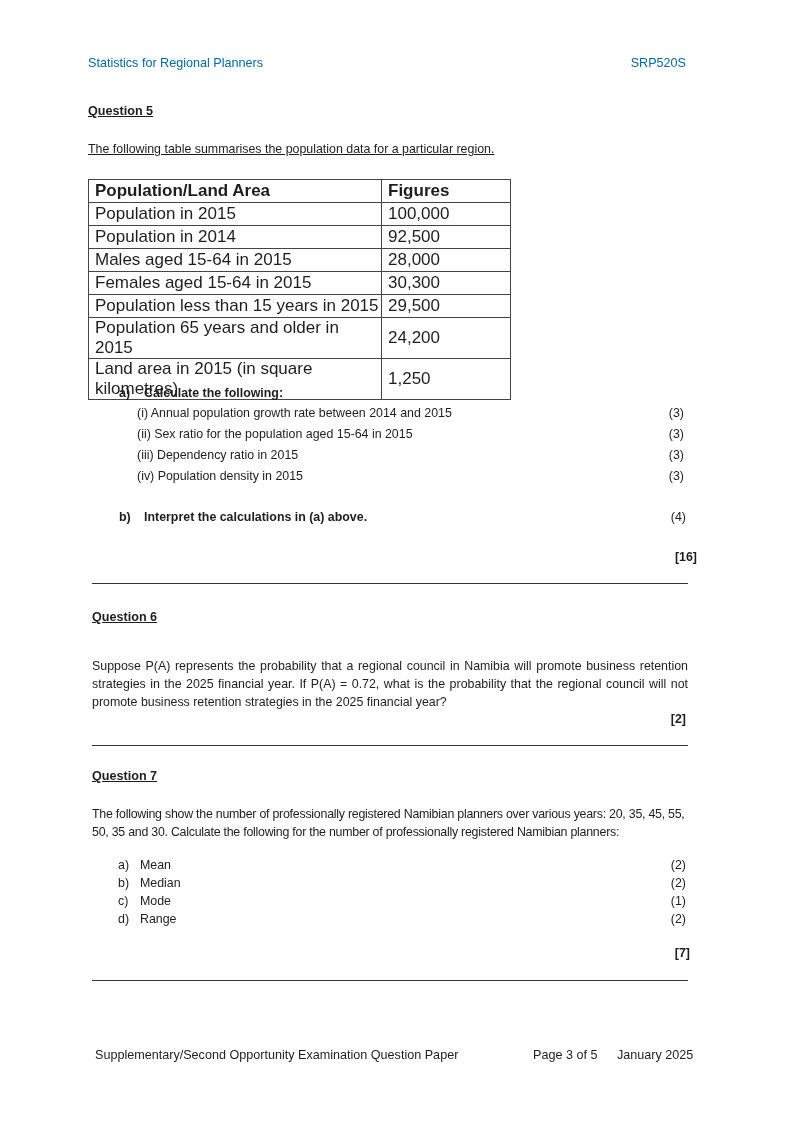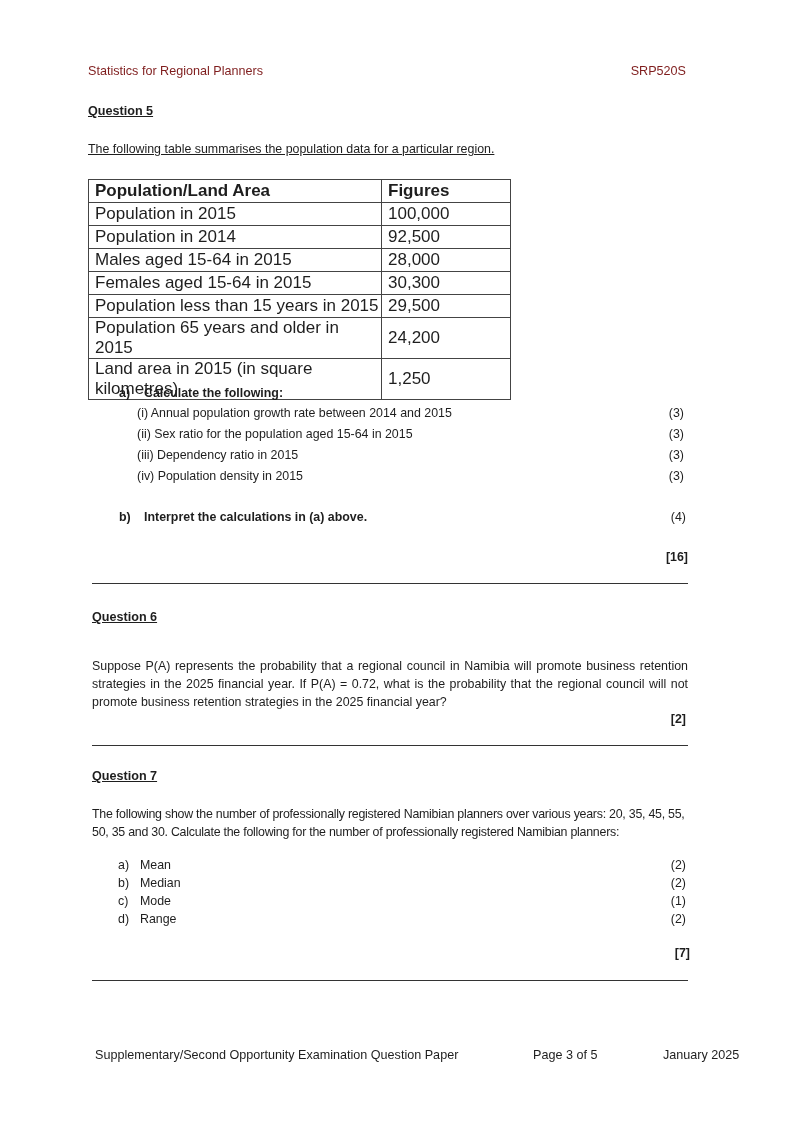--- a/index.html
+++ b/index.html
@@ -1,21 +1,21 @@
 <!DOCTYPE html>
 <html><head>
 <meta charset="utf-8">
 <style>
   html, body { margin: 0; padding: 0; }
   body {
     width: 794px; height: 1123px; background: #ffffff; position: relative; overflow: hidden;
     font-family: "Liberation Sans", sans-serif; color: #1e1e1e; font-size: 12.6px;
   }
   .abs { position: absolute; }
-  .hdr { top: 64px; font-size: 12.6px; color: #7f1d1d; }
+  .hdr { top: 56px; font-size: 12.6px; color: #0369a1; }
   .qtitle { font-weight: bold; text-decoration: underline; font-size: 12.6px; }
   .para { font-size: 12.4px; line-height: 18px; }
   .justify { text-align: justify; }
   table.pop { position: absolute; left: 88px; top: 179px; border-collapse: collapse; font-size: 17px; }
   table.pop td, table.pop th { border: 1px solid #444; padding: 0 0 0 6px; height: 22px; text-align: left; }
   table.pop th { font-weight: bold; }
   table.pop .c1 { width: 286px; }
   table.pop .c2 { width: 122px; }
   .mark { position: absolute; right: 110px; font-size: 12.4px; }
   .rule { position: absolute; left: 92px; width: 596px; height: 0; border-top: 1px solid #333; }
@@ -80,21 +80,21 @@
 <div class="sub" style="left:137px; top:448px;">(iii) Dependency ratio in 2015</div>
 <div class="mark" style="top:448px;">(3)</div>
 
 <div class="sub" style="left:137px; top:469px;">(iv) Population density in 2015</div>
 <div class="mark" style="top:469px;">(3)</div>
 
 <div class="sub bold" style="left:119px; top:510px;">b)</div>
 <div class="sub bold" style="left:144px; top:510px;">Interpret the calculations in (a) above.</div>
 <div class="mark" style="top:510px; right:108px;">(4)</div>
 
-<div class="mark bold" style="top:550px; right:106px;">[16]</div>
+<div class="mark bold" style="top:550px; right:97px;">[16]</div>
 <div class="rule" style="top:583px;"></div>
 
 <div class="abs qtitle" style="left:92px; top:610px;">Question 6</div>
 <div class="abs para justify" style="left:92px; top:657px; width:596px;">Suppose P(A) represents the probability that a regional council in Namibia will promote business retention strategies in the 2025 financial year. If P(A) = 0.72, what is the probability that the regional council will not promote business retention strategies in the 2025 financial year?</div>
 <div class="mark bold" style="top:712px; right:108px;">[2]</div>
 <div class="rule" style="top:745px;"></div>
 
 <div class="abs qtitle" style="left:92px; top:769px;">Question 7</div>
 <div class="abs para" style="left:92px; top:805px; width:600px; letter-spacing:-0.25px;">The following show the number of professionally registered Namibian planners over various years: 20, 35, 45, 55, 50, 35 and 30. Calculate the following for the number of professionally registered Namibian planners:</div>
 
@@ -112,13 +112,13 @@
 
 <div class="sub" style="left:118px; top:912px;">d)</div>
 <div class="sub" style="left:140px; top:912px;">Range</div>
 <div class="mark" style="top:912px; right:108px;">(2)</div>
 
 <div class="mark bold" style="top:946px; right:104px;">[7]</div>
 <div class="rule" style="top:980px;"></div>
 
 <div class="abs" style="left:95px; top:1048px; font-size:12.6px;">Supplementary/Second Opportunity Examination Question Paper</div>
 <div class="abs" style="left:533px; top:1048px; font-size:12.6px;">Page 3 of 5</div>
-<div class="abs" style="left:617px; top:1048px; font-size:12.6px;margin-left:46px;">January 2025</div>
+<div class="abs" style="left:617px; top:1048px; font-size:12.6px;">January 2025</div>
 
 </body></html>

